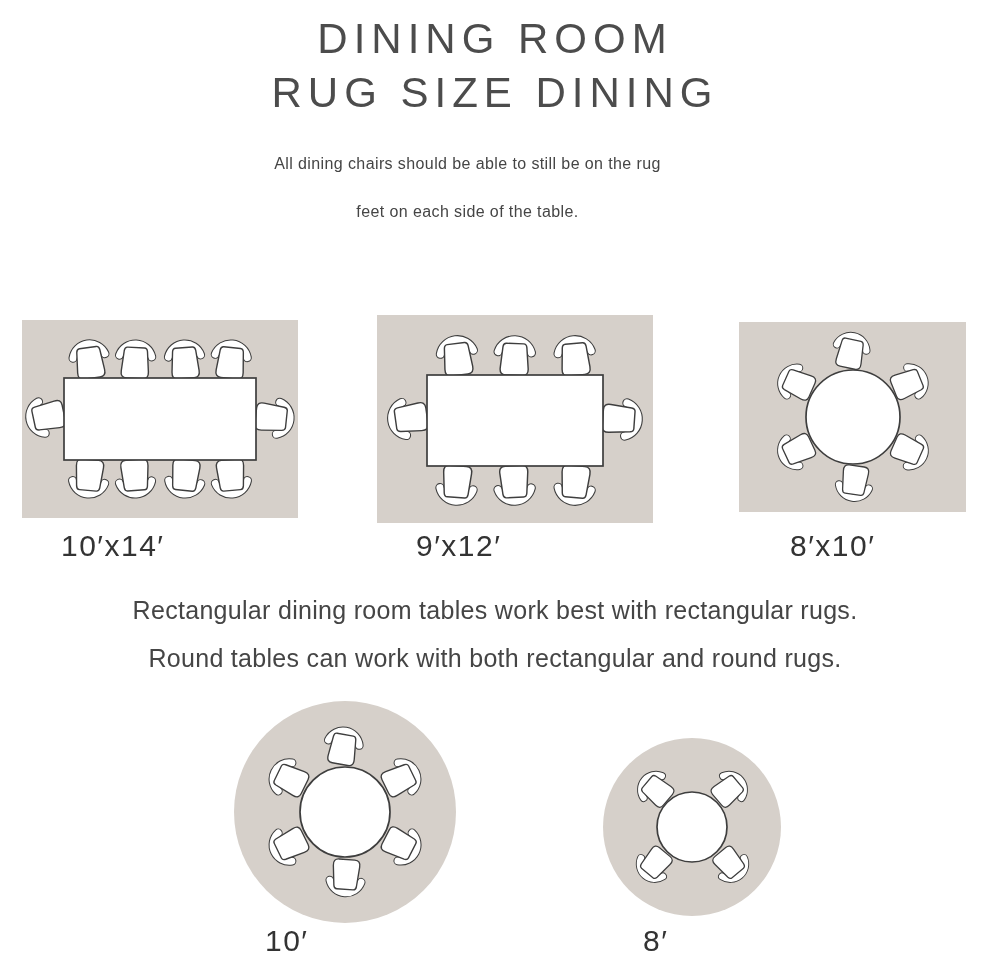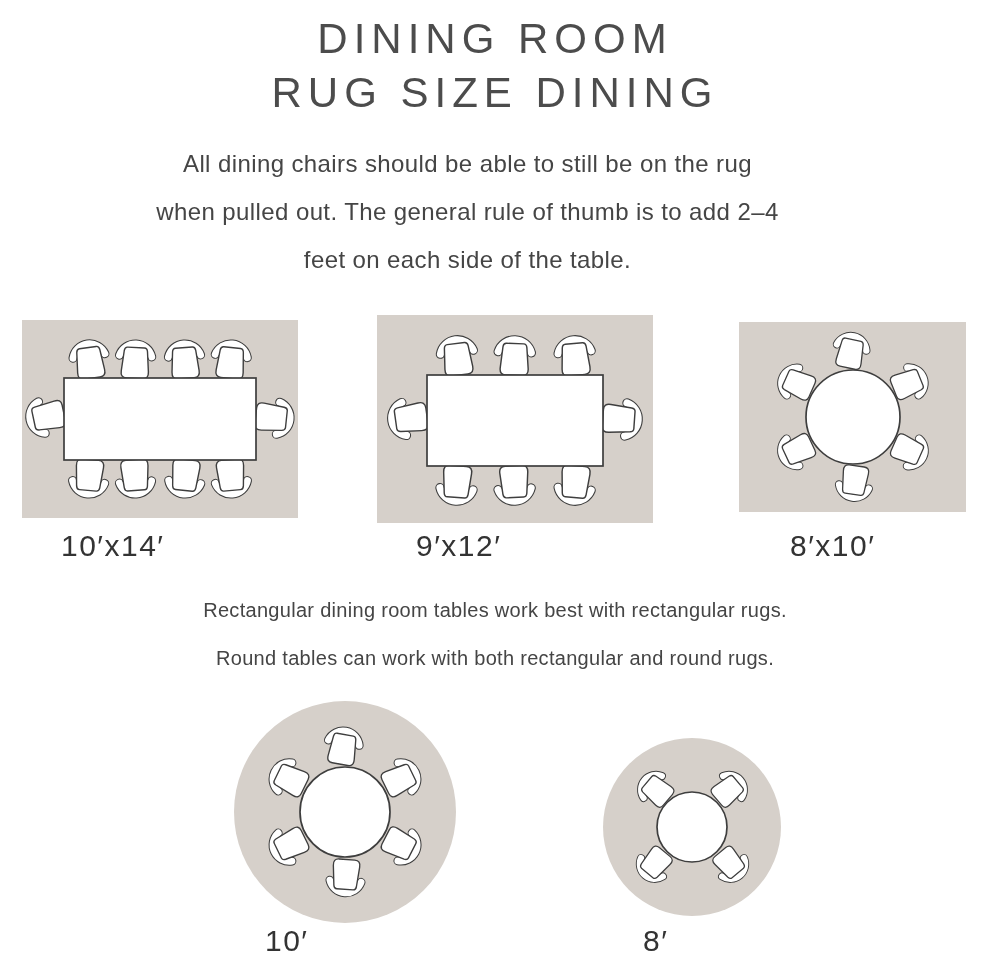--- a/index.html
+++ b/index.html
@@ -15,28 +15,28 @@
     text-align:center;
     color:var(--title-text,#4c4c4c);
     font-size:42px;line-height:54px;
     font-weight:300;letter-spacing:6px;
   }
   .title span{display:block;}
   .intro{
     position:absolute;top:140px;left:0;width:935px;
     text-align:center;
     color:var(--body-text,#454545);
-    font-size:24px;line-height:48px;letter-spacing:0.4px;
+    font-size:16px;line-height:48px;letter-spacing:0.4px;
     font-weight:300;
   }
   .note{
     position:absolute;top:586px;left:0;width:990px;
     text-align:center;
     color:var(--body-text,#454545);
-    font-size:20px;line-height:48px;letter-spacing:0.3px;
+    font-size:25px;line-height:48px;letter-spacing:0.3px;
     font-weight:300;
   }
   .diagram{position:absolute;}
   .diagram svg{display:block;overflow:visible;}
   .size-label{
     position:absolute;
     color:var(--label-text,#333);
     font-size:30px;line-height:34px;letter-spacing:1.5px;
     font-weight:400;
     margin-left:36px;
@@ -47,21 +47,20 @@
 
 <div class="page" style="--rug: #d6d0ca; --outline: #3e3e3e; --furniture-fill: #ffffff; --title-text: #4c4c4c; --body-text: #454545; --label-text: #333333; --background: #ffffff;">
 
   <div class="title">
     <span>DINING ROOM</span>
     <span>RUG SIZE DINING</span>
   </div>
 
   <div class="intro">
     <div>All dining chairs should be able to still be on the rug</div>
-    <div>when pulled out. The general rule of thumb is to add 2–4</div>
     <div>feet on each side of the table.</div>
   </div>
 
   <div class="diagram" style="left:22px;top:320px">
       <svg viewBox="0 0 276 198" width="276" height="198">
         <rect x="0" y="0" width="276" height="198" fill="#d6d0ca"></rect>
         <g transform="translate(66 29) rotate(-8) scale(0.7)">
           <path d="M -23 10 A 24 24 0 0 1 23 10" fill="none" stroke="#3e3e3e" stroke-width="13" stroke-linecap="round"></path>
           <path d="M -23 10 A 24 24 0 0 1 23 10" fill="none" stroke="#ffffff" stroke-width="10" stroke-linecap="round"></path>
           <path d="M -12 -2 L 12 -2 Q 16 -2 16.6 3 L 19.4 32 Q 20.4 42 11.5 42 L -11.5 42 Q -20.4 42 -19.4 32 L -16.6 3 Q -16 -2 -12 -2 Z" fill="#ffffff" stroke="#3e3e3e" stroke-width="2" stroke-linejoin="round"></path>

